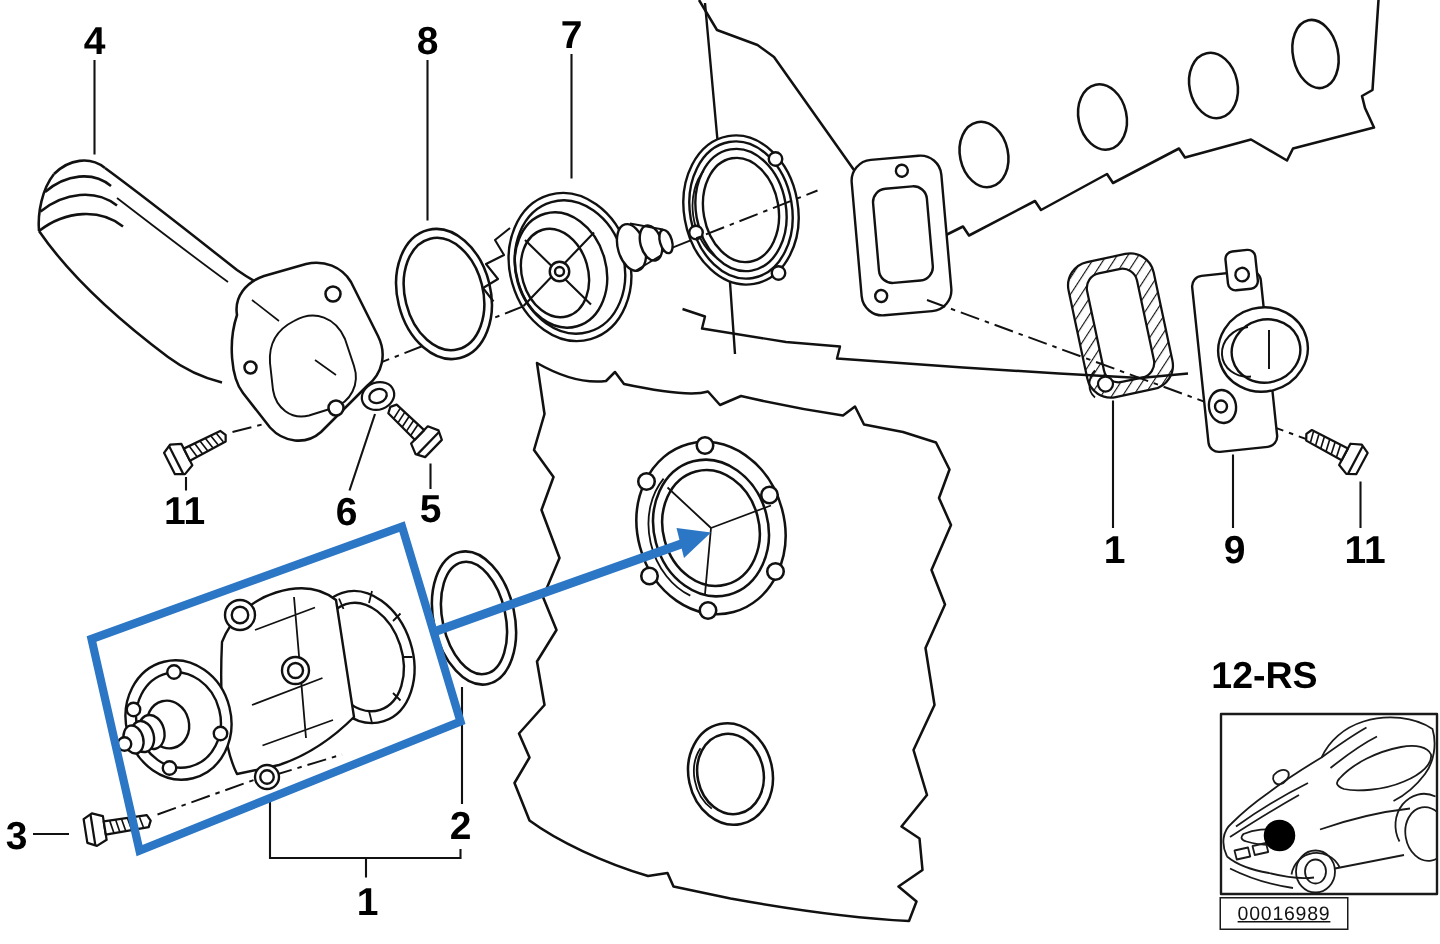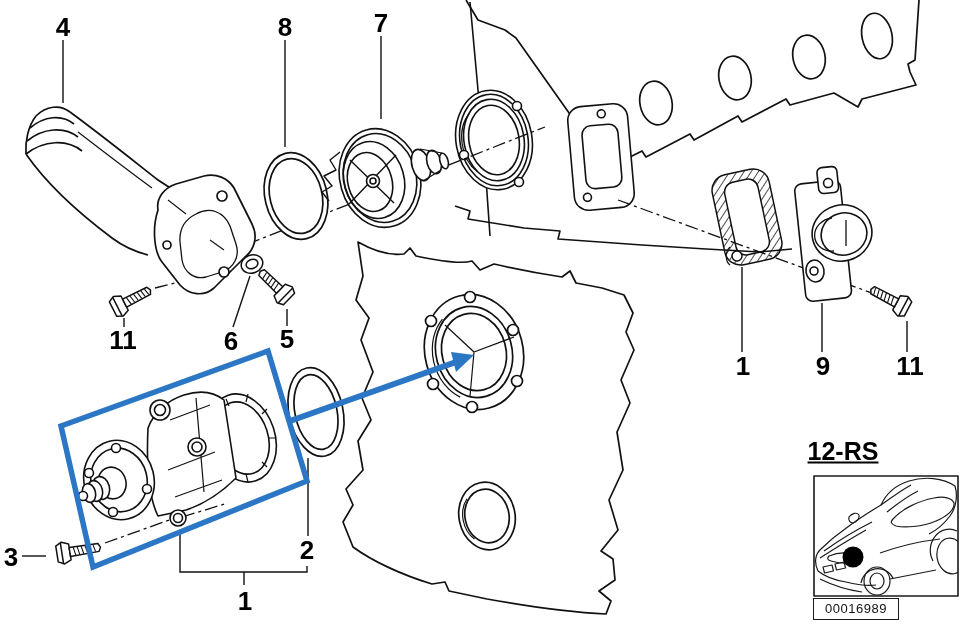--- a/index.html
+++ b/index.html
@@ -2,24 +2,24 @@
 <html><head>
 <meta charset="utf-8">
 <style>
   html,body{margin:0;padding:0;background:#fff;}
   .stage{position:relative;width:960px;height:629px;background:#fff;overflow:hidden;
          font-family:"Liberation Sans", sans-serif;}
   .stage svg{position:absolute;left:0;top:0;}
   .callout{position:absolute;transform:translate(-50%,-50%);font-weight:bold;
            font-size:26px;color:#000;line-height:1;cursor:pointer;user-select:none;}
   .variant{position:absolute;transform:translate(-50%,-50%);font-weight:bold;
-           font-size:25px;color:#000;line-height:1;text-decoration:underline;}
+           font-size:25px;color:#000;line-height:1;}
   .codebox{position:absolute;left:813px;top:598px;width:84px;height:20px;
            border:1.6px solid #1a1a1a;background:#fff;font-size:13px;letter-spacing:.5px;
-           text-align:center;line-height:20px;color:#111;}
+           text-align:center;line-height:20px;color:#111;text-decoration:underline;}
 </style>
 </head>
 <body>
 
 <div class="stage">
 
 <svg width="960" height="629" viewBox="0 0 960 629">
   <defs>
     <pattern id="hatch" width="6" height="6" patternUnits="userSpaceOnUse" patternTransform="rotate(45)">
       <line x1="0" y1="0" x2="0" y2="6" stroke="#111" stroke-width="1.5"></line>

